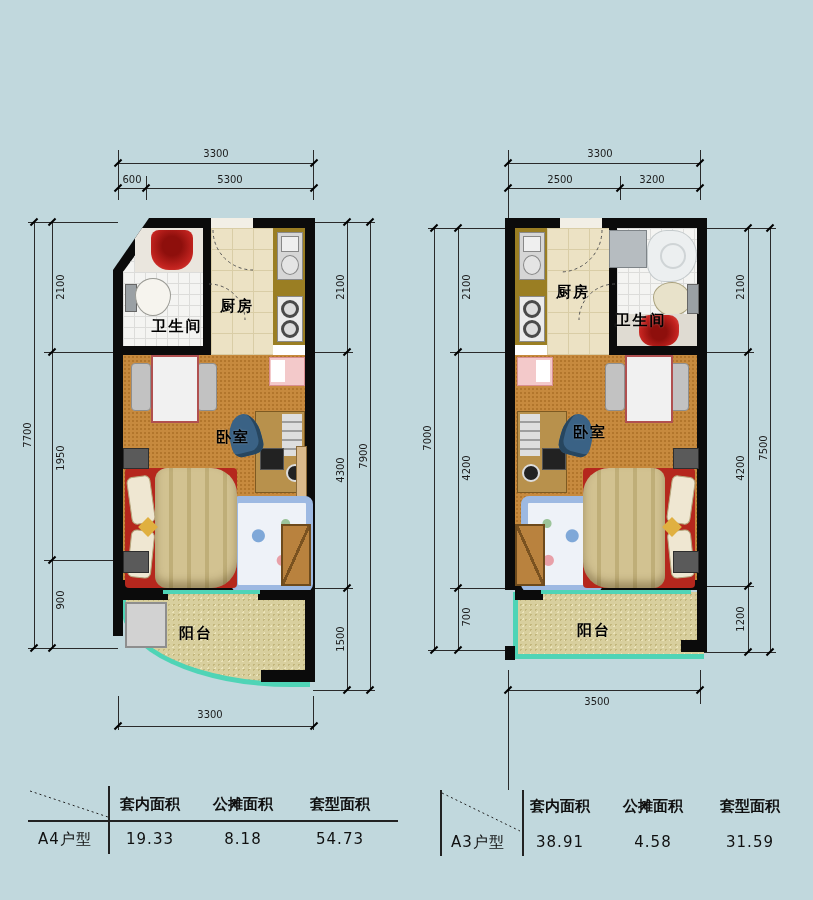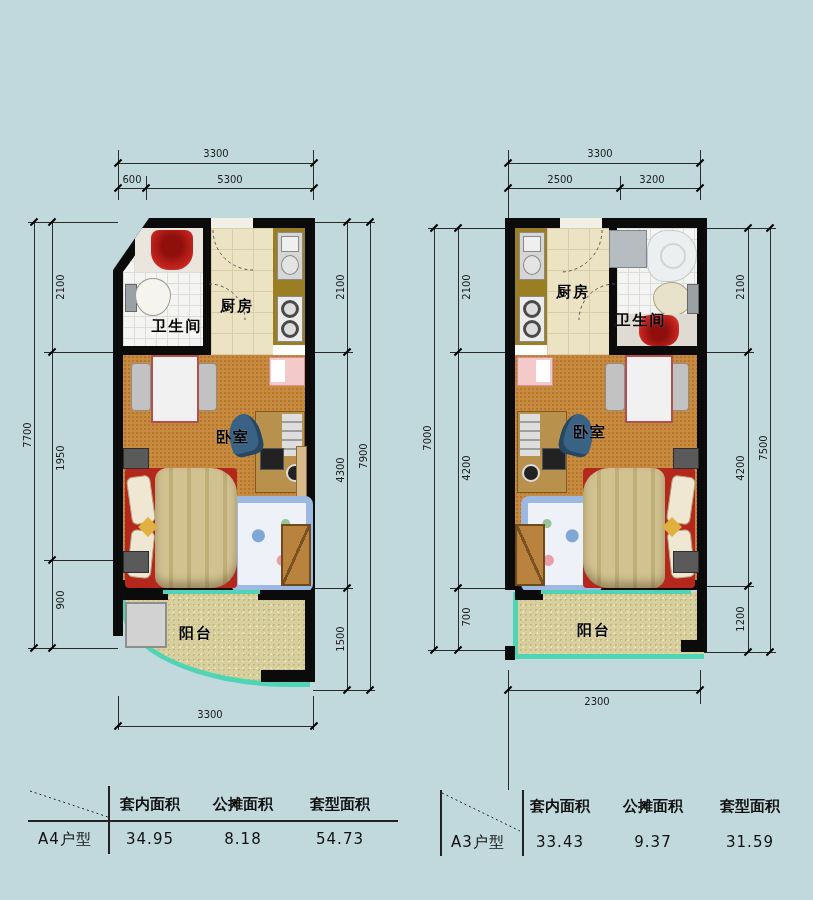--- a/index.html
+++ b/index.html
@@ -178,21 +178,21 @@
     <div class="tk" style="left:620px;top:188px"></div>
     <div class="tk" style="left:700px;top:188px"></div>
   <div class="lh" style="left:560px;top:179px">2500</div>
   <div class="lh" style="left:652px;top:179px">3200</div>
 
   <div class="dl" style="left:508px;top:670px;width:1px;height:120px"></div>
   <div class="dl" style="left:700px;top:670px;width:1px;height:34px"></div>
   <div class="dl" style="left:508px;top:690px;width:192px;height:1px"></div>
   <div class="tk" style="left:508px;top:690px"></div>
     <div class="tk" style="left:700px;top:690px"></div>
-  <div class="lh" style="left:597px;top:701px">2300</div>
+  <div class="lh" style="left:597px;top:701px">3500</div>
 
   <div class="dl" style="left:428px;top:228px;width:78px;height:1px"></div>
   <div class="dl" style="left:428px;top:650px;width:78px;height:1px"></div>
   <div class="dl" style="left:450px;top:352px;width:56px;height:1px"></div>
   <div class="dl" style="left:450px;top:588px;width:56px;height:1px"></div>
   <div class="dl" style="left:434px;top:228px;width:1px;height:422px"></div>
   <div class="tk" style="left:434px;top:228px"></div>
     <div class="tk" style="left:434px;top:650px"></div>
   <div class="lv" style="left:427px;top:438px">7000</div>
   <div class="dl" style="left:458px;top:228px;width:1px;height:422px"></div>
@@ -304,33 +304,33 @@
   <div class="a">
     <svg class="a" style="left:28px;top:788px" width="84" height="32">
       <line x1="2" y1="3" x2="80" y2="29" stroke="#222" stroke-dasharray="2,3"></line>
     </svg>
     <div class="tline" style="left:108px;top:786px;width:2px;height:68px"></div>
     <div class="tline" style="left:28px;top:820px;width:370px;height:2px"></div>
     <div class="tbl-h" style="left:150px;top:804px">套内面积</div>
     <div class="tbl-h" style="left:243px;top:804px">公摊面积</div>
     <div class="tbl-h" style="left:340px;top:804px">套型面积</div>
     <div class="tbl-v" style="left:65px;top:839px">A4户型</div>
-    <div class="tbl-v" style="left:150px;top:839px">34.95</div>
+    <div class="tbl-v" style="left:150px;top:839px">19.33</div>
     <div class="tbl-v" style="left:243px;top:839px">8.18</div>
     <div class="tbl-v" style="left:340px;top:839px">54.73</div>
   </div>
 
   <div class="a">
     <svg class="a" style="left:440px;top:790px" width="84" height="44">
       <line x1="2" y1="3" x2="80" y2="41" stroke="#222" stroke-dasharray="2,3"></line>
     </svg>
     <div class="tline" style="left:440px;top:790px;width:2px;height:66px"></div>
     <div class="tline" style="left:522px;top:790px;width:2px;height:66px"></div>
     <div class="tbl-h" style="left:560px;top:806px">套内面积</div>
     <div class="tbl-h" style="left:653px;top:806px">公摊面积</div>
     <div class="tbl-h" style="left:750px;top:806px">套型面积</div>
     <div class="tbl-v" style="left:478px;top:842px">A3户型</div>
-    <div class="tbl-v" style="left:560px;top:842px">33.43</div>
-    <div class="tbl-v" style="left:653px;top:842px">9.37</div>
+    <div class="tbl-v" style="left:560px;top:842px">38.91</div>
+    <div class="tbl-v" style="left:653px;top:842px">4.58</div>
     <div class="tbl-v" style="left:750px;top:842px">31.59</div>
   </div>
 
 </div>
 
 </body></html>

